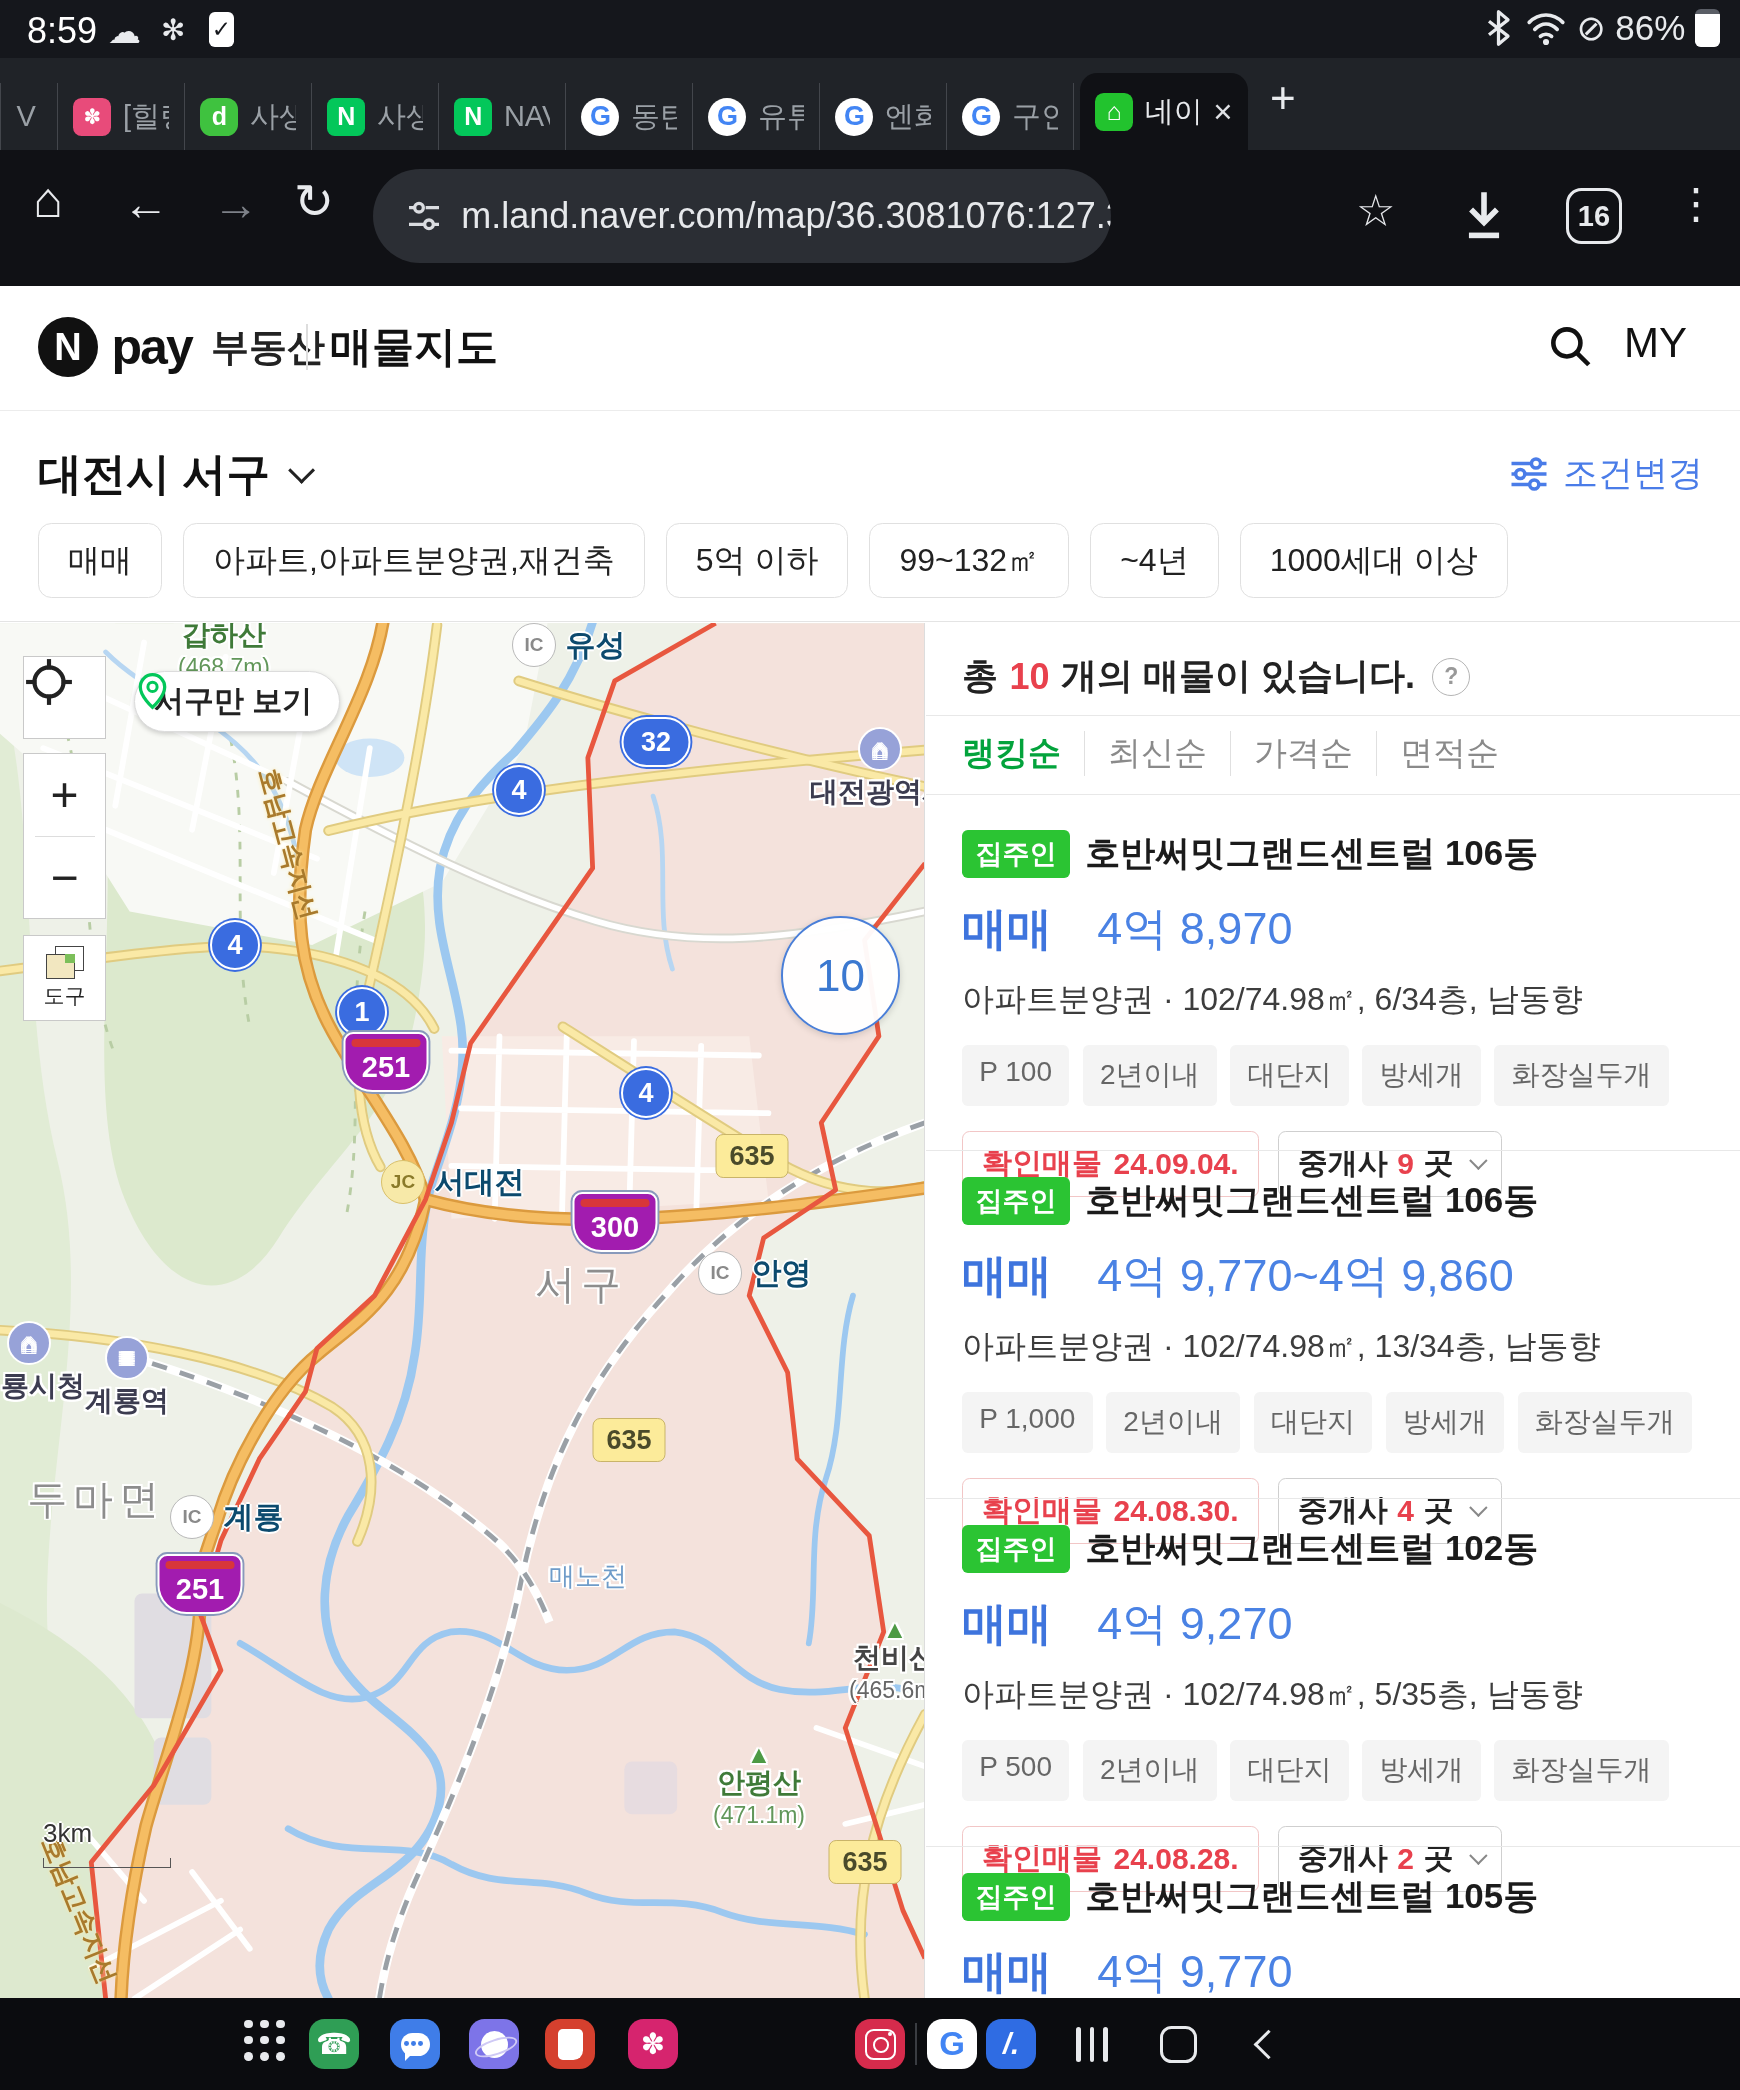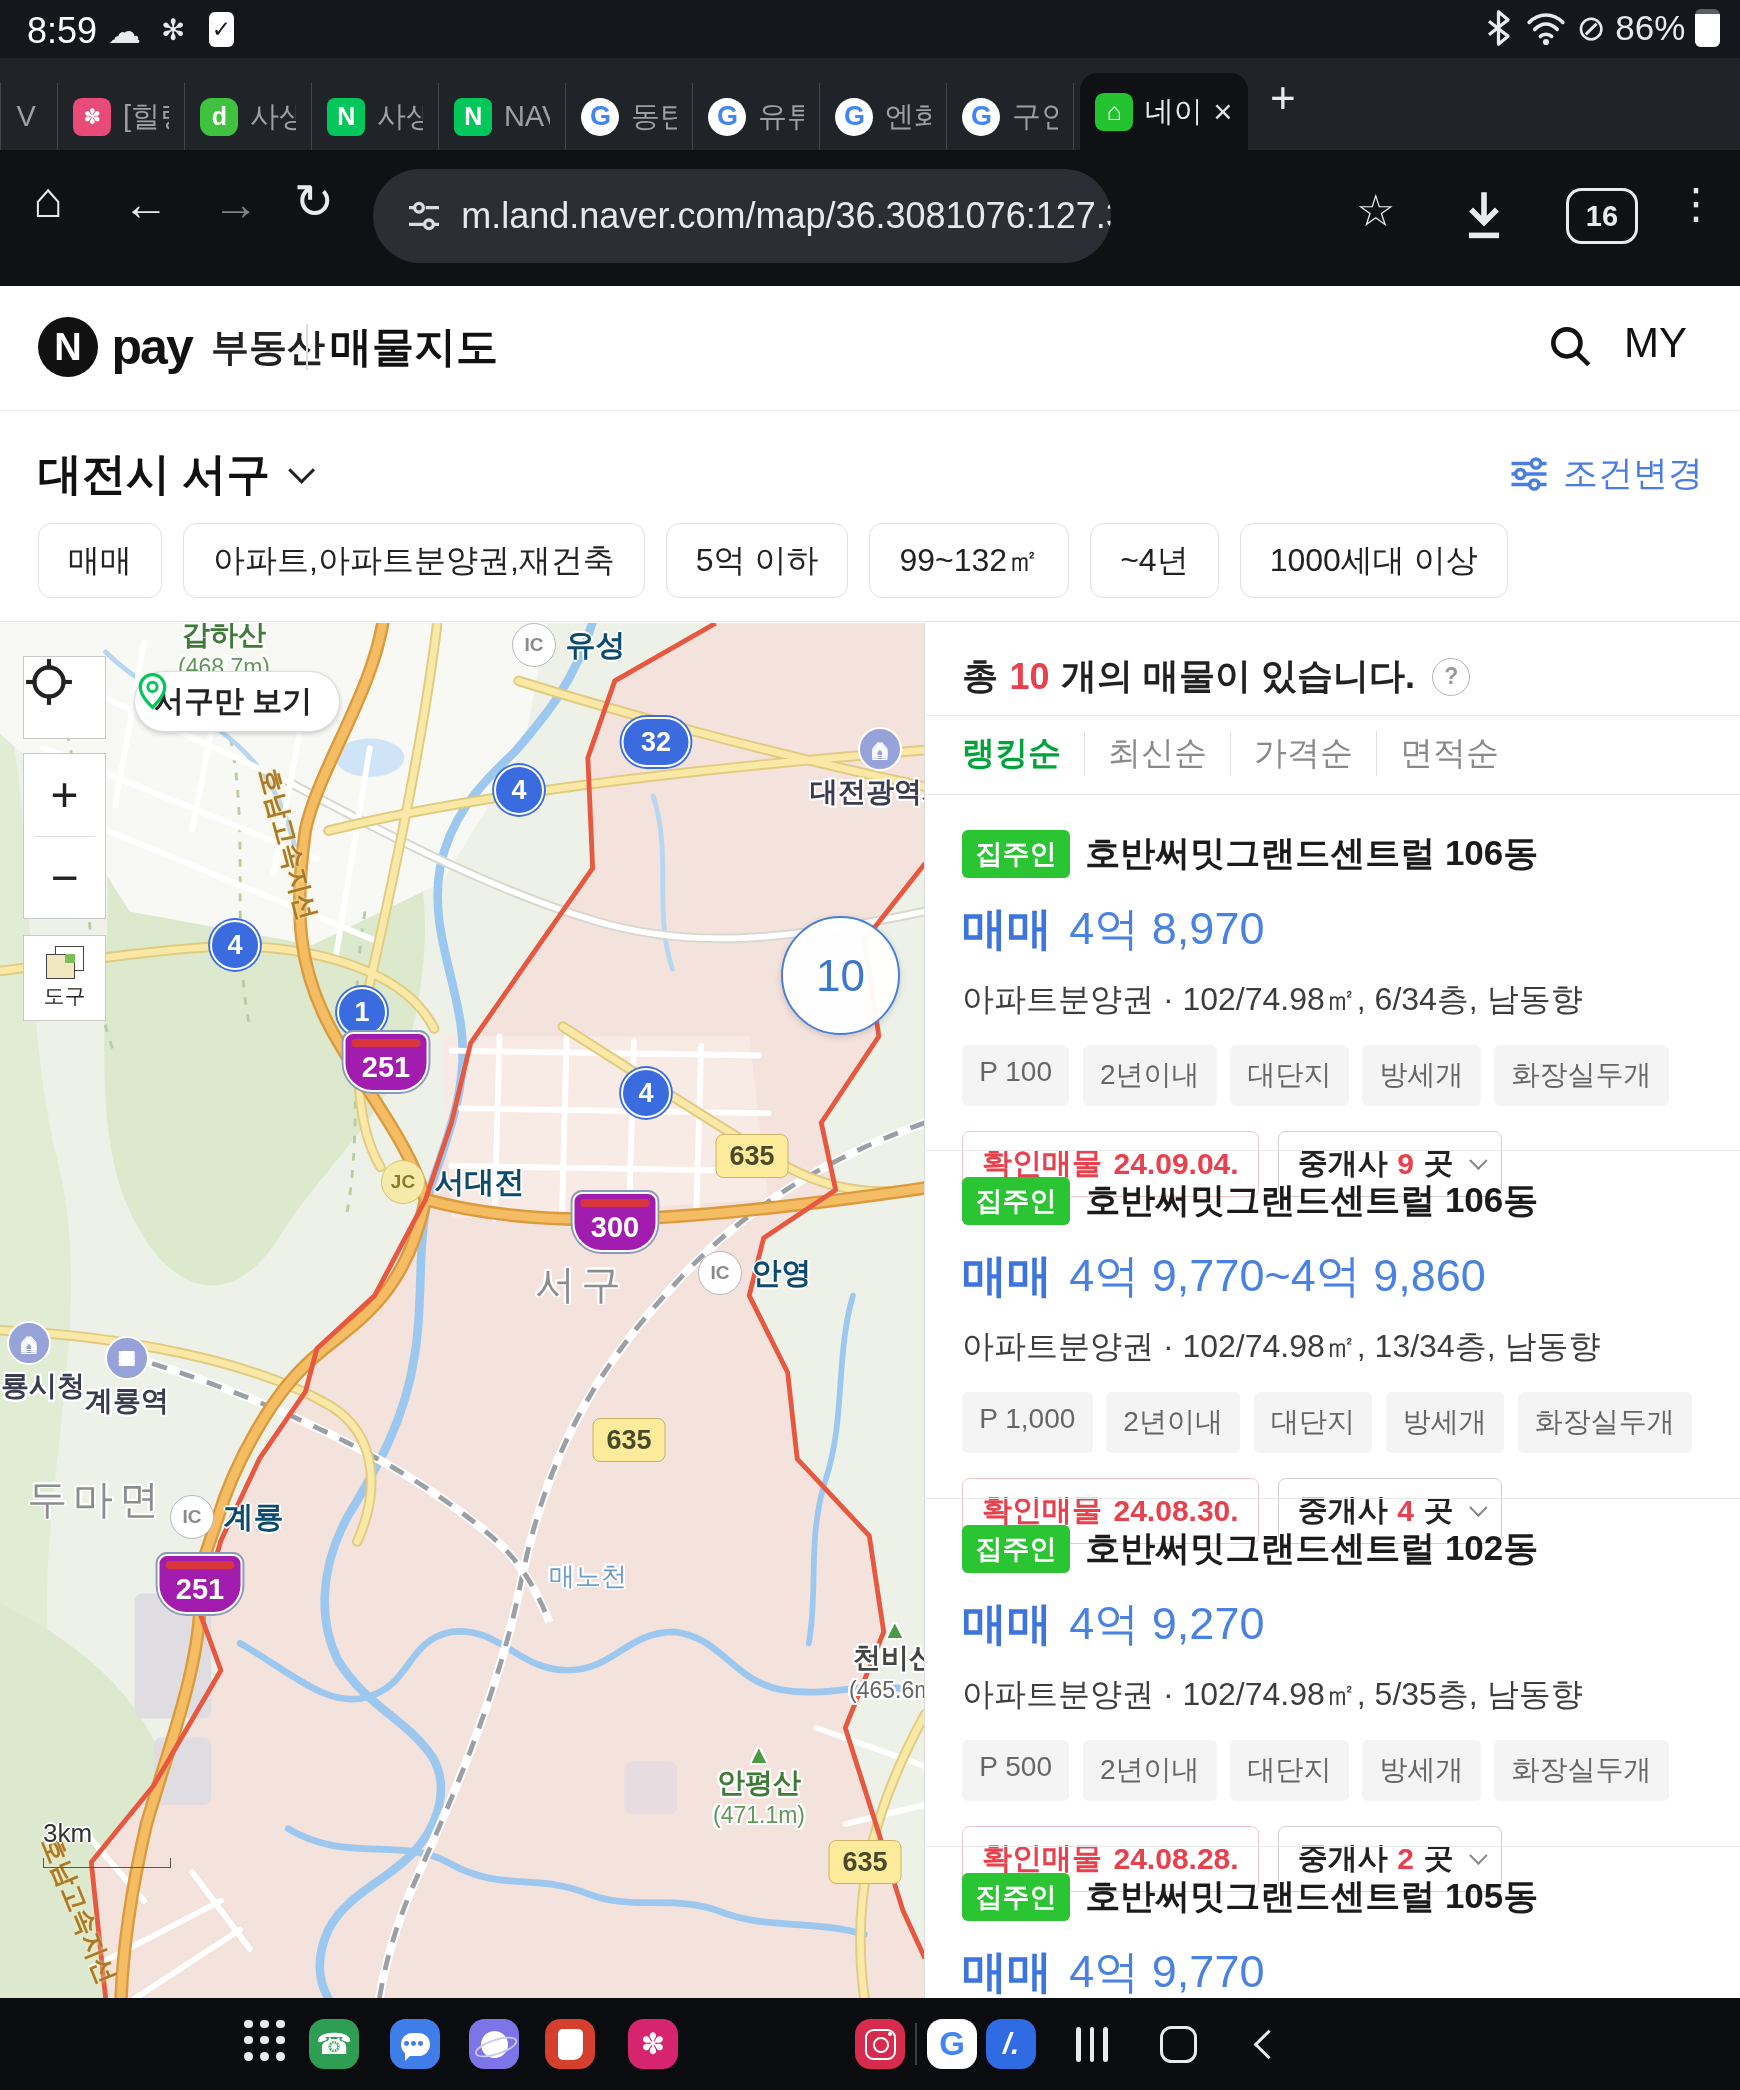--- a/index.html
+++ b/index.html
@@ -39,21 +39,21 @@
   .nb-ic{position:absolute;top:27px;font-size:46px;color:#e8eaed;}
   .nb-home{left:33px;top:21px;font-size:50px;}
   .nb-back{left:123px;}
   .nb-fwd{left:213px;color:#7d8188;}
   .nb-reload{left:294px;top:23px;font-size:48px;}
   .url-pill{position:absolute;left:373px;top:19px;width:738px;height:94px;border-radius:47px;background:#2b2e34;display:flex;align-items:center;overflow:hidden;}
   .tune{margin:0 17.3px 0 31px;flex:0 0 auto;}
   .url-text{color:#e6e8eb;font-size:36px;white-space:nowrap;overflow:hidden;}
   .url-star{position:absolute;left:1356px;top:35px;color:#e8eaed;font-size:44px;}
   .nb-dl{position:absolute;left:1458px;top:38px;}
-  .tab-count{position:absolute;left:1566px;top:38px;width:72px;height:56px;border:3.8px solid #e8eaed;border-radius:15.4px;color:#e8eaed;font-size:29px;font-weight:700;display:flex;align-items:center;justify-content:center;}
+  .tab-count{position:absolute;left:1566px;top:38px;width:56px;height:56px;border:3.8px solid #e8eaed;border-radius:15.4px;color:#e8eaed;font-size:29px;font-weight:700;display:flex;align-items:center;justify-content:center;}
   .nb-menu{position:absolute;left:1675px;top:29px;color:#e8eaed;font-size:42px;}
 
   
   .site-header{position:absolute;left:0;top:286px;width:1741px;height:125px;background:#fff;border-bottom:1px solid #ececec;}
   .logo{position:absolute;left:38px;top:31px;display:flex;align-items:center;gap:13.4px;}
   .logo-n{width:60px;height:60px;background:#111;border-radius:50%;color:#fff;font-size:38px;font-weight:800;display:flex;align-items:center;justify-content:center;}
   .logo-pay{font-size:50px;font-weight:600;color:#111;letter-spacing:-1.9px;}
   .logo-sec{font-size:38px;font-weight:700;color:#222;margin-left:5.8px;}
   .hdr-div{position:absolute;left:306px;top:38px;width:1.9px;height:46px;background:#ddd;}
   .page-title{position:absolute;left:330px;top:33px;font-size:42px;font-weight:800;color:#111;}
@@ -118,21 +118,21 @@
   .sort-row{position:absolute;left:36px;top:108px;display:flex;align-items:center;}
   .sort-item{font-size:33px;color:#8a8a8a;padding:0 23px;border-left:1.9px solid #e0e0e0;}
   .sort-item:first-child{border-left:none;padding-left:0;}
   .sort-item.active{color:#03a33c;font-weight:800;}
   .listing{position:absolute;left:36px;width:759px;}
   .l-row1{display:flex;align-items:center;gap:15.4px;}
   .l-badge{background:#2bc433;color:#fff;font-size:27px;font-weight:700;border-radius:5.8px;padding:5.8px 13.4px;}
   .l-title{font-size:35px;font-weight:800;color:#1b1b1b;}
   .l-row2{margin-top:21px;display:flex;align-items:baseline;gap:17.3px;}
   .l-deal{font-size:45px;font-weight:800;color:#3e74dd;}
-  .l-price{font-size:45px;font-weight:500;color:#4a82e4;}
+  .l-price{font-size:45px;font-weight:500;color:#4a82e4;margin-left:28px;}
   .l-info{margin-top:19px;font-size:32px;color:#3d3d3d;}
   .l-tags{margin-top:23px;display:flex;gap:13.4px;}
   .l-tag{background:#f4f4f4;color:#666;font-size:28px;border-radius:5.8px;padding:11.5px 17.3px;white-space:nowrap;}
   .l-row5{margin-top:25px;display:flex;gap:19px;}
   .confirm-box{border:1.9px solid #f2c6c6;border-radius:7.7px;padding:11.5px 19px;display:flex;gap:11.5px;align-items:center;}
   .confirm-lb{color:#e8414d;font-size:30px;font-weight:800;}
   .confirm-dt{color:#e8414d;font-size:30px;font-weight:800;}
   .agent-box{border:1.9px solid #cfcfcf;border-radius:7.7px;padding:11.5px 19px;display:flex;gap:9.6px;align-items:center;background:#fff;}
   .agent-lb{color:#222;font-size:30px;font-weight:700;}
   .agent-cnt{color:#e8414d;font-size:30px;font-weight:800;}

